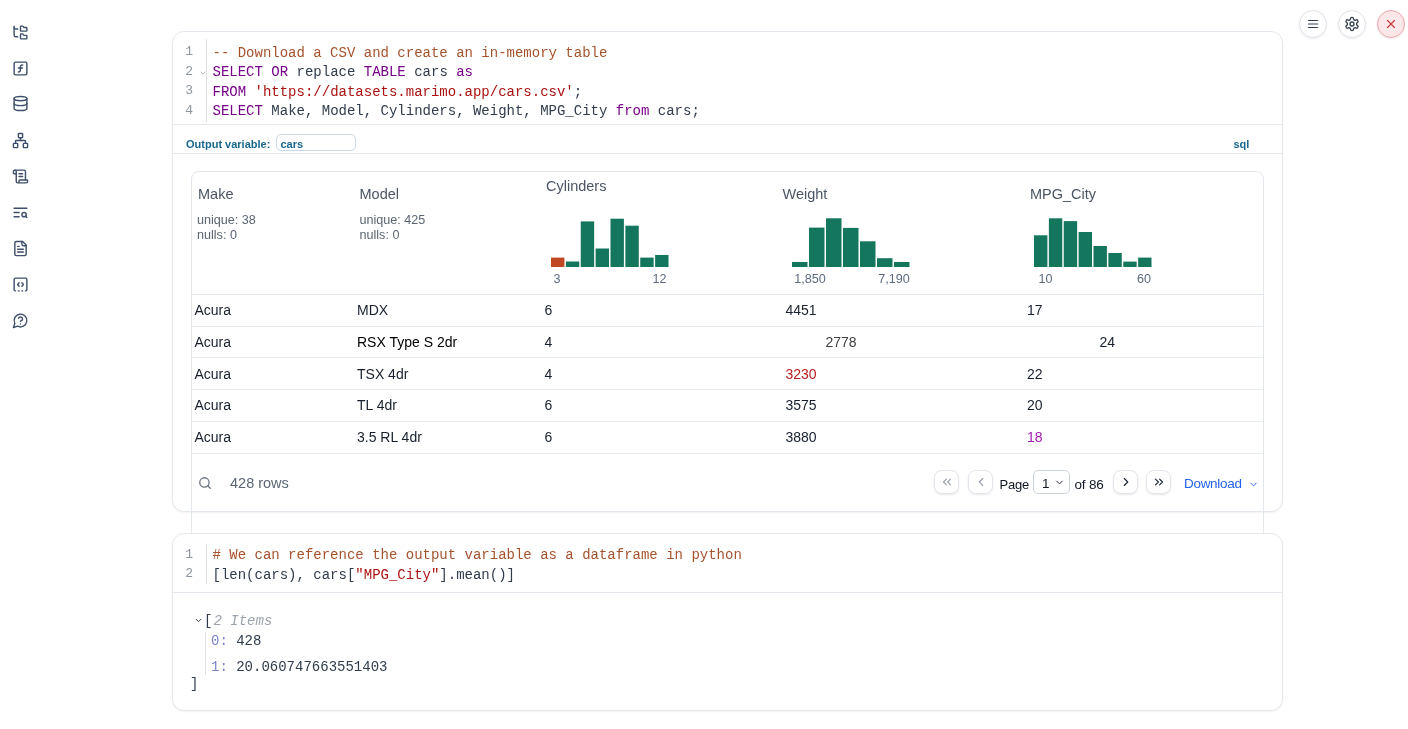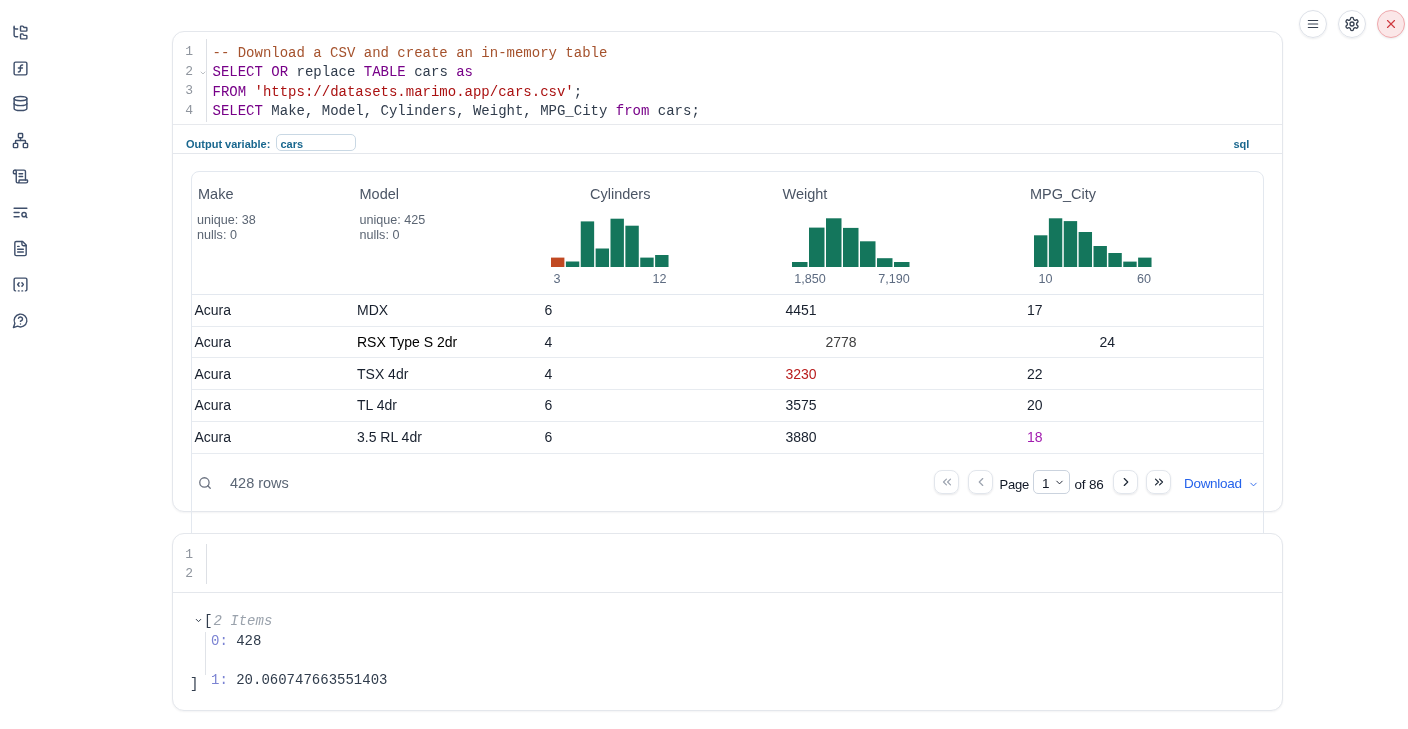--- a/index.html
+++ b/index.html
@@ -108,21 +108,21 @@
   <div class="abs" style="left:0;top:92px;width:1109px;height:30px;border-top:1px solid #e7e9ed;border-bottom:1px solid #e4e7ec;"></div>
   <div class="abs" style="left:13px;top:106px;font-size:11px;font-weight:bold;color:#19678e;">Output variable:</div>
   <div class="abs" style="left:103px;top:102px;width:80px;height:16.5px;border:1px solid #c9d8e4;border-radius:5px;"></div>
   <div class="abs" style="left:107.5px;top:106px;font-size:11px;font-weight:bold;color:#19678e;">cars</div>
   <div class="abs" style="left:1060.5px;top:106px;font-size:11px;font-weight:bold;color:#19678e;">sql</div>
 
   <div class="abs" style="left:17.5px;top:139px;width:1073px;height:370px;border:1px solid #e3e8ef;border-radius:8px;overflow:hidden;">
 
     <div class="abs" style="left:6.5px;top:13.5px;font-size:14.5px;color:#4b5565;">Make</div>
     <div class="abs" style="left:168px;top:13.5px;font-size:14.5px;color:#4b5565;">Model</div>
-    <div class="abs" style="left:354.5px;top:14px;font-size:14.5px;color:#4b5565;margin-left:44px;">Cylinders</div>
+    <div class="abs" style="left:354.5px;top:6px;font-size:14.5px;color:#4b5565;">Cylinders</div>
     <div class="abs" style="left:591px;top:13.5px;font-size:14.5px;color:#4b5565;">Weight</div>
     <div class="abs" style="left:838.5px;top:13.5px;font-size:14.5px;color:#4b5565;">MPG_City</div>
 
     <div class="abs" style="left:5.5px;top:40.5px;font-size:12.6px;color:#5b6573;line-height:15.5px;">unique: 38<br>nulls: 0</div>
     <div class="abs" style="left:168px;top:40.5px;font-size:12.6px;color:#5b6573;line-height:15.5px;">unique: 425<br>nulls: 0</div>
 
     <svg class="abs" style="left:359.5px;top:40px;" width="124" height="76" id="histCyl">
         <rect x="0" y="45.60000000000002" width="13.4" height="9.399999999999977" fill="#c14922"></rect>
         <rect x="14.875" y="49.5" width="13.4" height="5.5" fill="#14765c"></rect>
         <rect x="29.75" y="9.400000000000006" width="13.4" height="45.599999999999994" fill="#14765c"></rect>
@@ -229,24 +229,26 @@
       <svg class="lucide" style="left:1075px;top:447px;stroke:#2563eb" width="11" height="11" viewBox="0 0 24 24">
         <path d="m6 9 6 6 6-6"></path>
       </svg>
     </div>
 </div>
 
 <div class="cell" style="top:533px;height:178px;">
   <div class="gutter-num" style="left:0;top:12.5px;">1</div>
   <div class="gutter-num" style="left:0;top:32px;">2</div>
   <div class="abs" style="left:32.5px;top:10px;width:1px;height:40px;background:#dde0e5;"></div>
+  <div class="mono abs" style="left:39.5px;top:12.2px;line-height:19.5px;"><span class="cm"># We can reference the output variable as a dataframe in python</span>
+<span class="code">[len(cars), cars[</span><span class="str">"MPG_City"</span><span class="code">].mean()]</span></div>
   <div class="abs" style="left:0;top:57.5px;width:1109px;height:1px;background:#e4e7ec;"></div>
 
   <svg class="lucide" style="left:21px;top:82px;stroke:#303c4c;stroke-width:2.6" width="9" height="9" viewBox="0 0 24 24">
       <path d="m6 9 6 6 6-6"></path>
     </svg>
   <div class="mono abs code" style="left:31px;top:79px;">[</div>
   <div class="mono abs" style="left:40.5px;top:79px;color:#9aa2ac;font-style:italic;">2 Items</div>
   <div class="abs" style="left:31.5px;top:98px;width:1px;height:43px;background:#e0e3e8;"></div>
   <div class="mono abs code" style="left:38px;top:98.5px;"><span style="color:#7b83d3;">0:</span> 428</div>
-  <div class="mono abs code" style="left:38px;top:138px;"><span style="color:#7b83d3;">1:</span> 20.060747663551403</div>
+  <div class="mono abs code" style="left:38px;top:125px;"><span style="color:#7b83d3;">1:</span> 20.060747663551403</div>
   <div class="mono abs code" style="left:17px;top:142px;">]</div>
 </div>
 
 </body></html>

